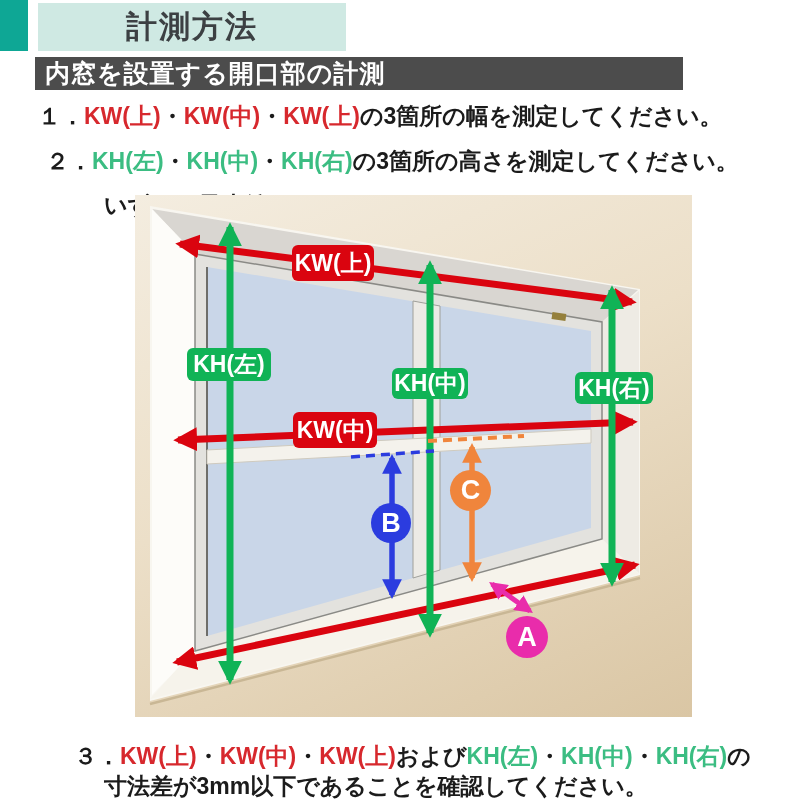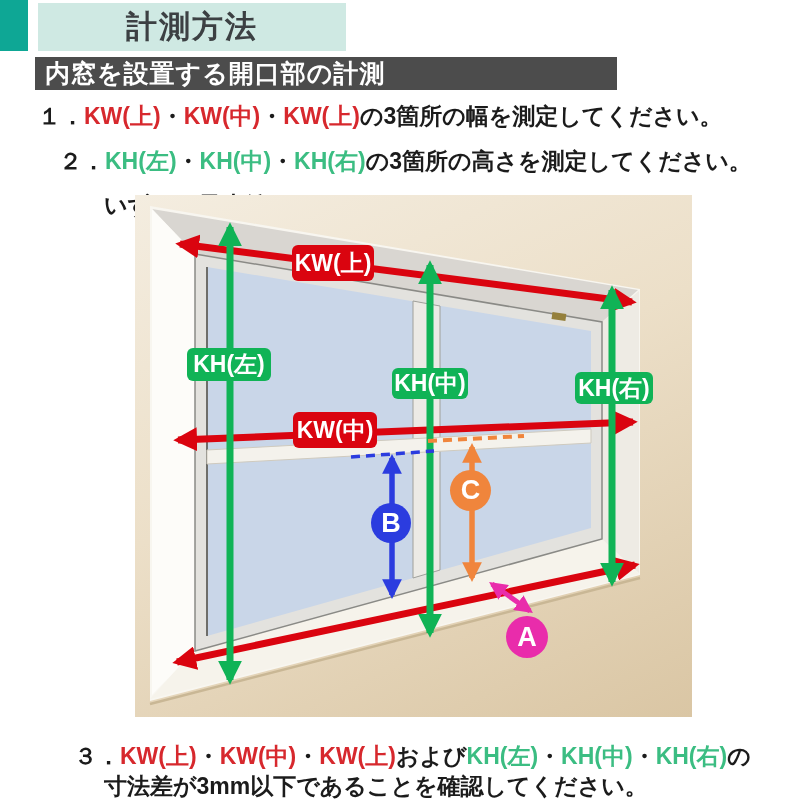--- a/index.html
+++ b/index.html
@@ -4,27 +4,27 @@
 <style>
   html,body{margin:0;padding:0;background:#ffffff;}
   .page{position:relative;width:800px;height:800px;background:#fff;overflow:hidden;
         font-family:"Liberation Sans","DejaVu Sans",sans-serif;padding-left:12px;}
 
   
   .teal-square{position:absolute;left:0;top:0;width:28px;height:51px;background:var(--accent-teal);}
   .mint-bar{position:absolute;left:38px;top:3px;width:308px;height:48px;background:var(--mint);
             display:flex;align-items:center;justify-content:center;}
   .mint-bar span{font-size:31px;font-weight:bold;color:var(--title-text);letter-spacing:2px;}
-  .section-bar{position:absolute;left:35px;top:57px;width:582px;height:33px;background:var(--bar-gray);
+  .section-bar{position:absolute;left:35px;top:57px;width:648px;height:33px;background:var(--bar-gray);
                display:flex;align-items:center;}
   .section-bar span{color:#fff;font-size:25px;font-weight:bold;margin-left:10px;letter-spacing:1px;}
 
   
   .step{position:absolute;font-size:23px;font-weight:600;color:var(--text-black);white-space:nowrap;}
-  .l1{left:38px;top:101px;} .l2{left:59px;top:146px;} .l2b{left:104px;top:190px;}
+  .l1{left:38px;top:101px;} .l2{left:46px;top:146px;} .l2b{left:104px;top:190px;}
   .l3{left:74px;top:741px;} .l3b{left:104px;top:771px;}
   .seg-r{color:var(--text-red);} .seg-g{color:var(--text-green);} .seg-k{color:var(--text-black);}
 
   
   .photo{position:absolute;left:135px;top:195px;width:557px;height:522px;
          background:linear-gradient(155deg,#f4ede0 0%,#ecdfc8 45%,#dac6a4 100%);overflow:hidden;}
   .photo svg{position:absolute;left:0;top:0;}
 
   
   .lbl{position:absolute;border-radius:6px;display:flex;align-items:center;justify-content:center;

